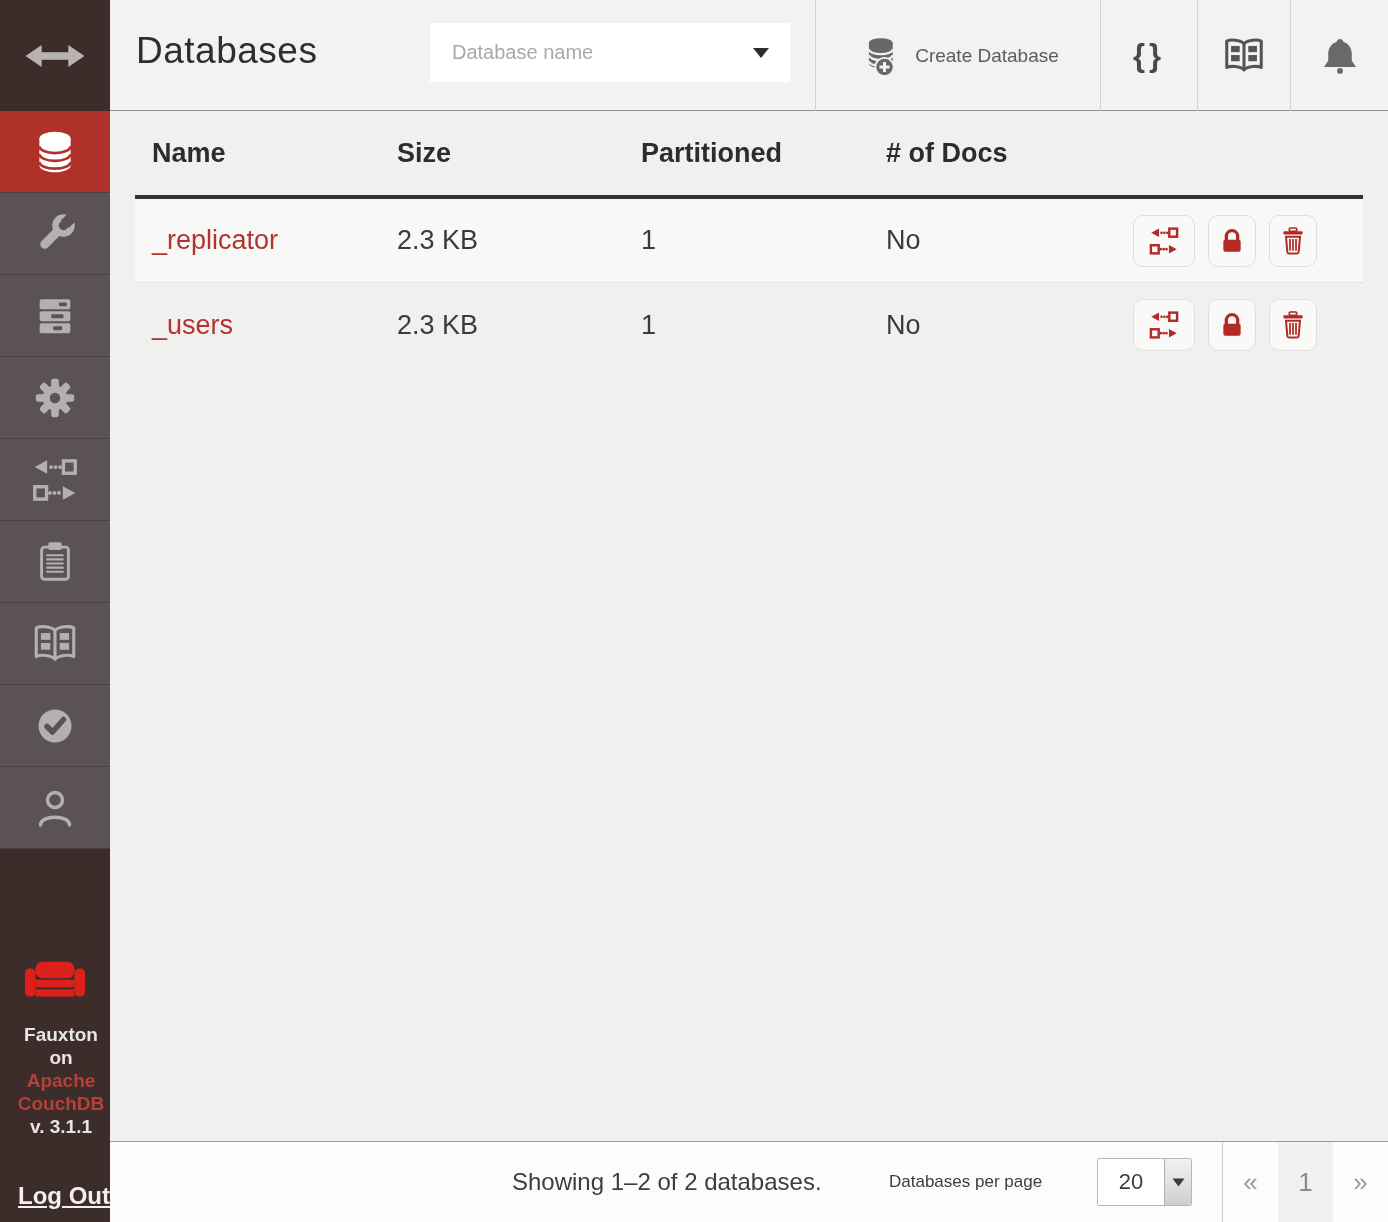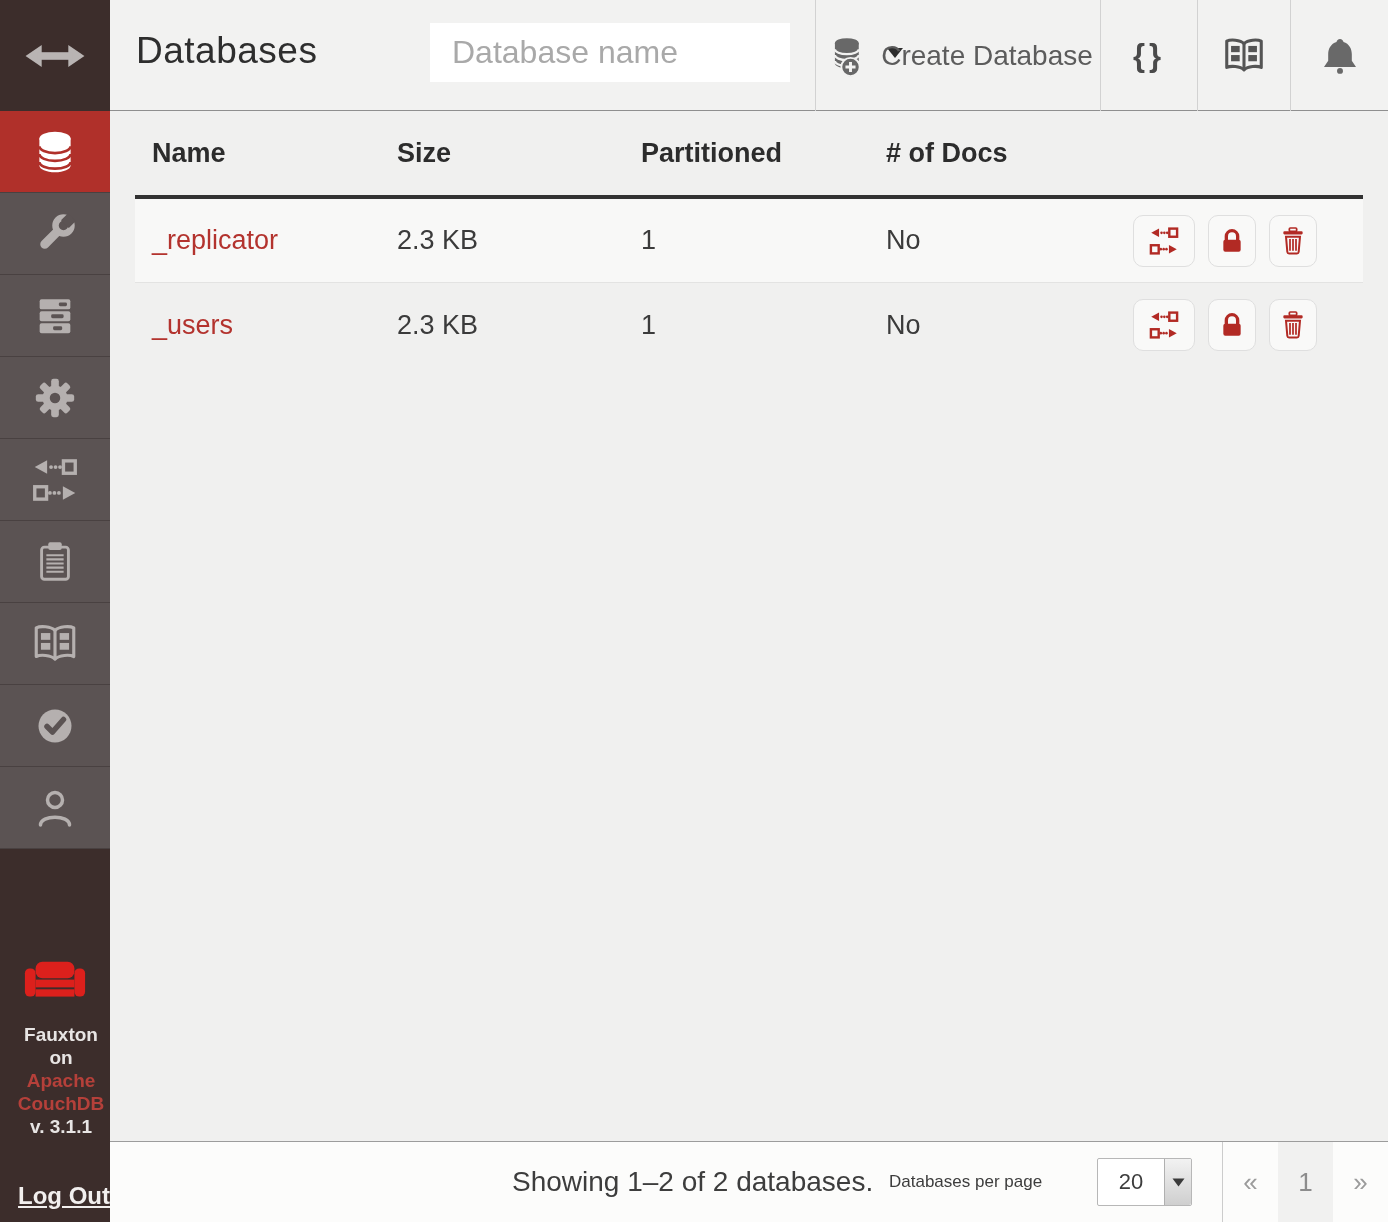--- a/index.html
+++ b/index.html
@@ -36,30 +36,30 @@
   .page-title {
     position:absolute; left:26px; top:30px;
     font-size:37px; font-weight:400; color:#2e2e2e; letter-spacing:0.5px;
   }
   .searchbox {
     position:absolute; left:320px; top:23px; width:360px; height:59px;
     background:#ffffff; display:flex; align-items:center;
   }
   .searchbox input {
     border:none; outline:none; flex:1; height:100%; padding:0 10px 0 22px;
-    font-family:"Liberation Sans", sans-serif; font-size:32px; color:#333; background:transparent;
+    font-family:"Liberation Sans", sans-serif; font-size:20px; color:#333; background:transparent;
   }
   .searchbox input::placeholder { color:#a9a9a9; }
   .searchbox .caret { padding:0 20px 0 4px; cursor:pointer; display:flex; align-items:center; }
   .hdr-section {
     position:absolute; top:0; height:111px; border-left:1px solid #d2d2d2;
     display:flex; align-items:center; justify-content:center; cursor:pointer;
   }
   .hdr-create { left:705px; width:285px; gap:14px; }
-  .hdr-create .lbl { font-size:28px; color:#5c5c5c; }
+  .hdr-create .lbl { font-size:19px; color:#5c5c5c; }
   .hdr-braces { left:990px; width:97px; }
   .hdr-braces .txt { font-size:31px; font-weight:600; color:#4a4a4a; letter-spacing:4px; }
   .hdr-book { left:1087px; width:93px; }
   .hdr-bell { left:1180px; width:98px; }
 
   
   .tbl { position:absolute; left:135px; top:111px; right:25px; }
   .tbl-head, .tbl-row { display:grid; grid-template-columns:245px 244px 245px 247px 1fr; }
   .tbl-head { height:88px; align-items:center; border-bottom:4px solid #323232; }
   .tbl-head .cell { font-size:27px; font-weight:bold; color:#2c2c2c; padding-left:17px; }
@@ -73,21 +73,21 @@
     display:flex; align-items:center; justify-content:center; cursor:pointer; padding:0;
   }
   .act-btn.wide { width:62px; }
   .act-btn.sq { width:48px; }
 
   
   .footer {
     position:absolute; left:110px; right:0; bottom:0; height:81px;
     background:#fcfcfb; border-top:1px solid #9c9c9c;
   }
-  .f-showing { position:absolute; left:402px; top:0; height:80px; display:flex; align-items:center; font-size:28px; color:#3d3d3d; }
+  .f-showing { position:absolute; left:402px; top:0; height:80px; display:flex; align-items:center; font-size:24px; color:#3d3d3d; }
   .f-perpage-label { position:absolute; left:750px; top:0; height:80px; display:flex; align-items:center; font-size:17px; color:#3d3d3d;margin-left:29px; }
   .f-select {
     position:absolute; left:987px; top:16px; width:95px; height:48px;
     background:#ffffff; border:1px solid #b7b7b7; border-radius:2px;
     display:flex; cursor:pointer;
   }
   .f-select .val { flex:1; display:flex; align-items:center; justify-content:center; font-size:22px; color:#3d3d3d; }
   .f-select .arrow {
     width:27px; border-left:1px solid #b0b0b0; border-radius:0 2px 2px 0;
     background:linear-gradient(#f2f2f2,#cfcfcf);

